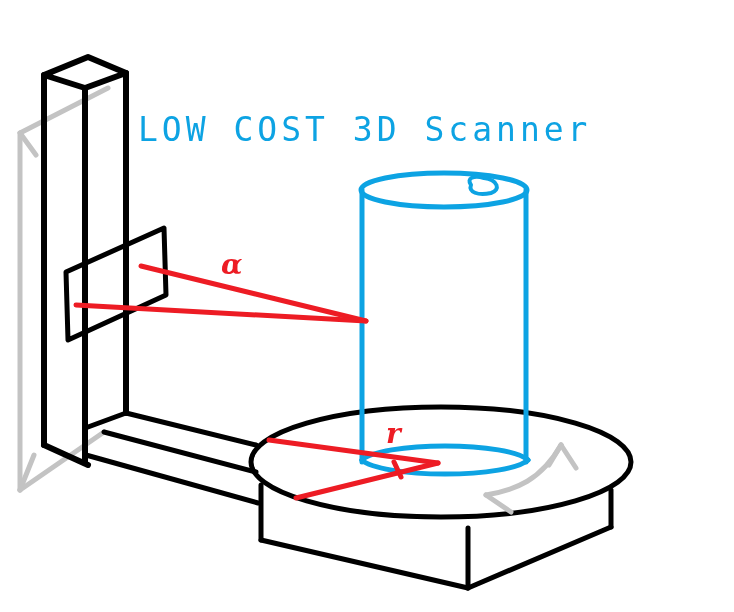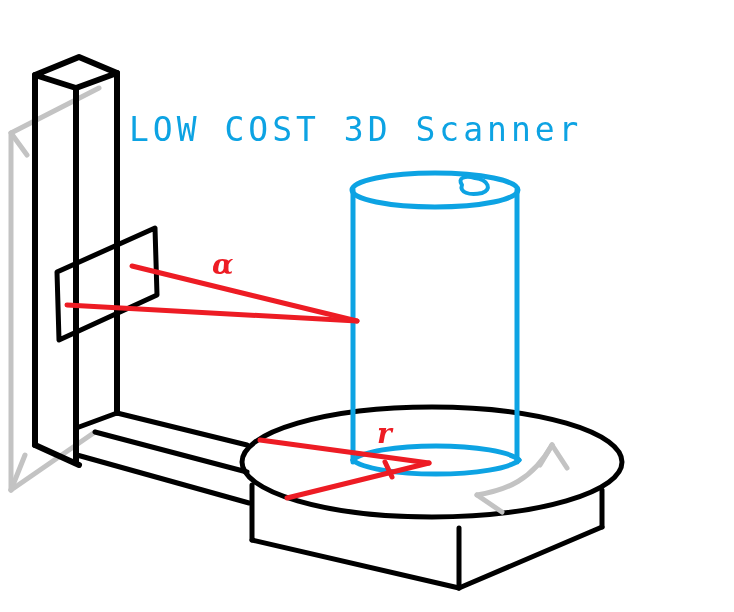--- a/index.html
+++ b/index.html
@@ -1,17 +1,17 @@
 <!DOCTYPE html>
 <html><head>
 <meta charset="utf-8">
 <style>
   html, body { margin: 0; padding: 0; background: #ffffff; }
   body { width: 734px; height: 612px; overflow: hidden; position: relative; }
-  #stage { position: absolute; left: 7px; top: 0; width: 604px; height: 612px; }
+  #stage { position: absolute; left: 16px; top: 0; width: 604px; height: 612px; }
   .title {
     position: absolute; left: 122px; top: 110px;
     font-family: "DejaVu Sans Mono", monospace;
     font-size: 33px; letter-spacing: 4px; font-weight: normal;
     color: #0da3e3; white-space: nowrap;
   }
   .lbl {
     position: absolute;
     font-family: "DejaVu Serif", serif;
     font-style: italic;

